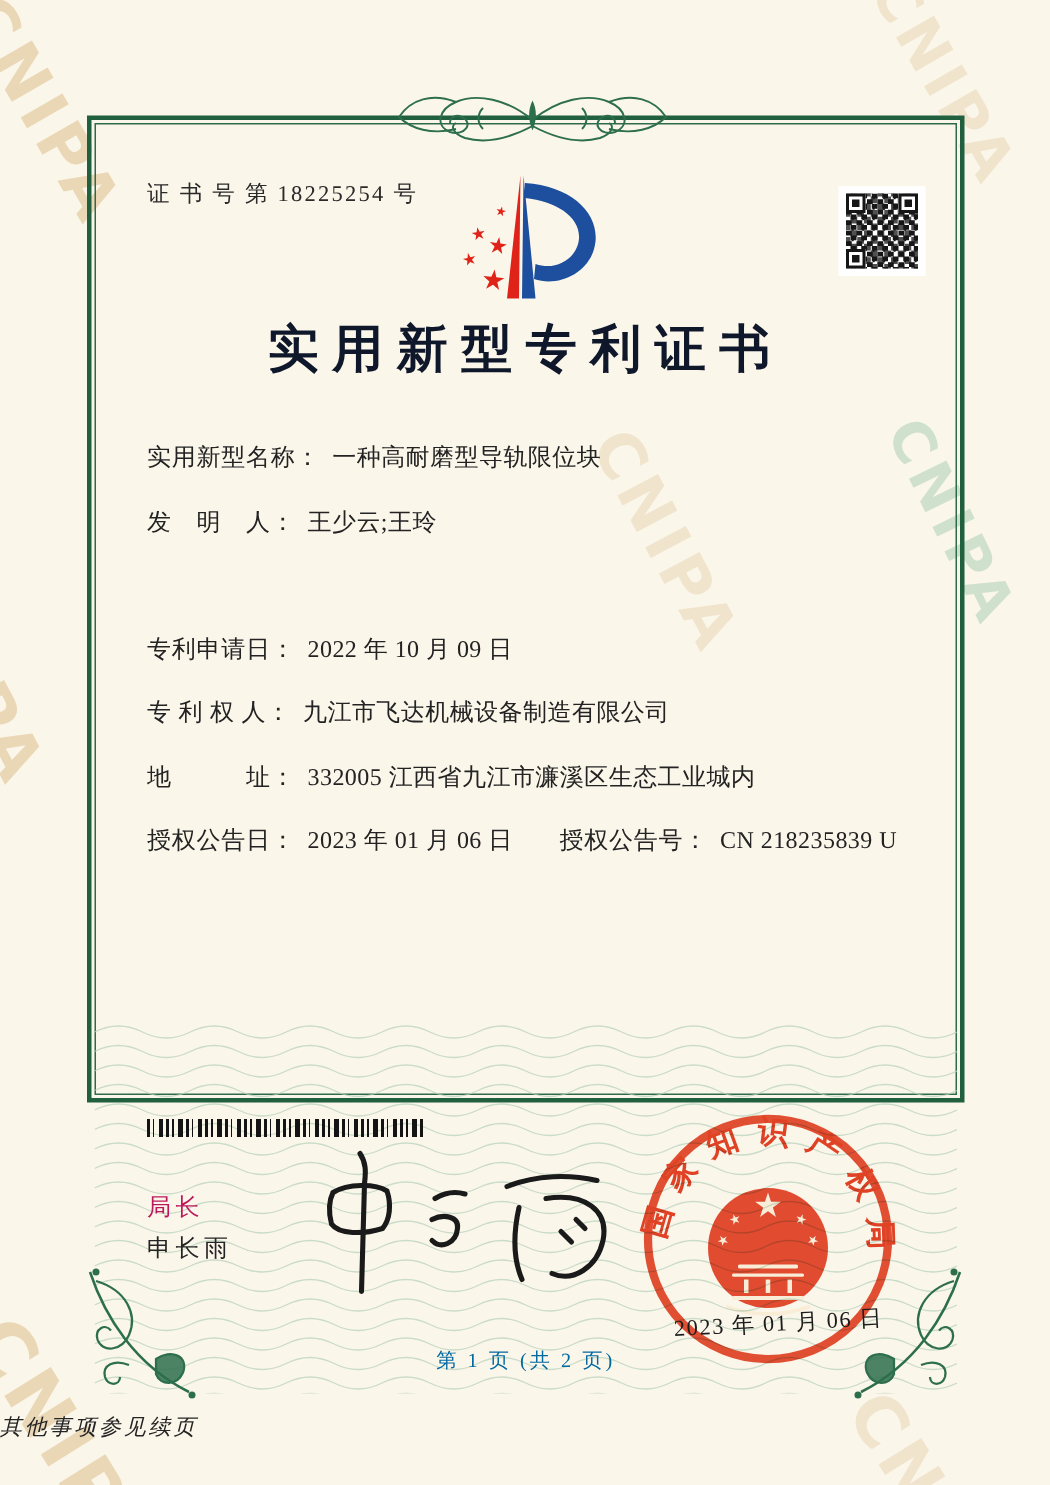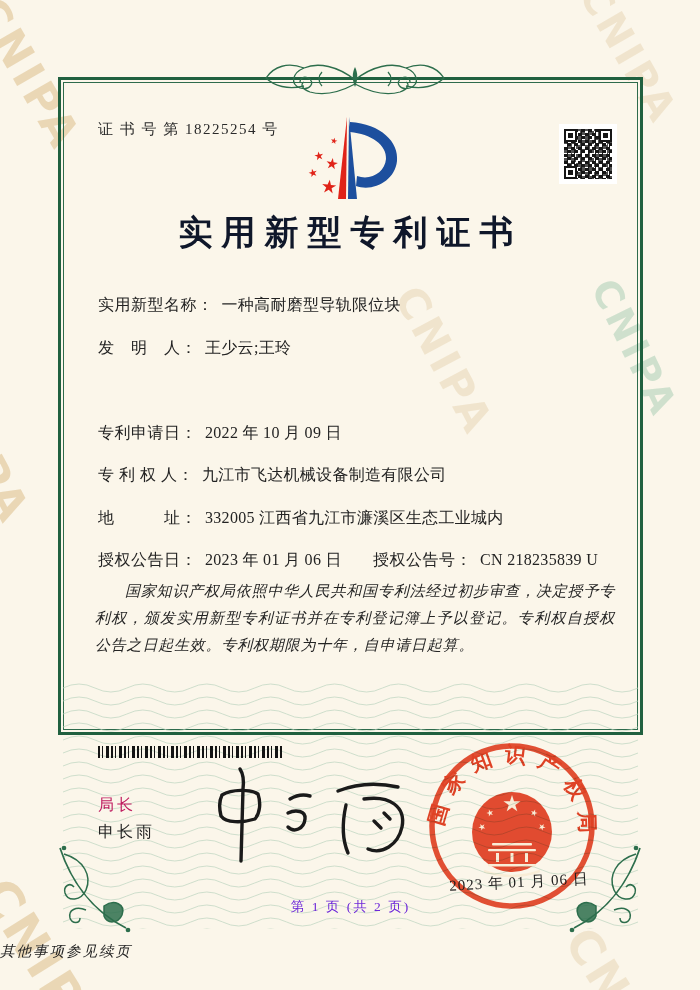--- a/index.html
+++ b/index.html
@@ -67,21 +67,21 @@
   .signer-name{position:absolute;left:37px;top:742px;font-size:16px;letter-spacing:3px;
     font-family:"Liberation Sans","DejaVu Sans",sans-serif;font-weight:500;color:#242424}
   .sig{position:absolute;left:127px;top:685px;width:250px;height:105px}
   .seal{position:absolute;left:365px;top:660px;width:172px;height:172px;
     mix-blend-mode:multiply;opacity:.95}
   .seal-date{
     position:absolute;left:368px;top:793px;width:180px;text-align:center;
     font-size:15px;letter-spacing:1px;color:#1c1c1c;transform:rotate(-3deg);
   }
   .pagination{position:absolute;left:0;top:818px;width:100%;text-align:center;
-    font-size:13.5px;letter-spacing:2px;color:#6d28d9}
+    font-size:13.5px;letter-spacing:2px;color:#0369a1}
   .continuation{position:absolute;left:0;top:942px;width:100%;text-align:left;
     font-size:14.5px;font-style:italic;letter-spacing:2px;color:#242424}
 </style>
 </head>
 <body>
 
 <div class="wm wm-tan" style="left:8px;top:-12px;font-size:44px;transform:rotate(60deg)">CNIPA</div>
 <div class="wm wm-tan-light" style="left:610px;top:-25px;font-size:40px;transform:rotate(60deg)">CNIPA</div>
 <div class="wm wm-tan-light" style="left:428px;top:278px;font-size:42px;transform:rotate(62deg)">CNIPA</div>
 <div class="wm wm-green" style="left:622px;top:272px;font-size:38px;transform:rotate(64deg)">CNIPA</div>
@@ -165,21 +165,20 @@
   <div class="row" style="top:470px">
     <span>
       <span class="lbl">授权公告日：</span><span class="val">2023 年 01 月 06 日</span>
     </span>
     <span class="pair2">
       <span class="lbl">授权公告号：</span><span class="val">CN 218235839 U</span>
     </span>
   </div>
 
   <div class="law-block">
-    <p class="law">国家知识产权局依照中华人民共和国专利法经过初步审查，决定授予专利权，颁发实用新型专利证书并在专利登记簿上予以登记。专利权自授权公告之日起生效。专利权期限为十年，自申请日起算。</p>
   </div>
 
   <div class="barcode"></div>
 
   <div class="signer-title">局长</div>
   <div class="signer-name">申长雨</div>
 
   <svg class="sig" viewBox="0 0 250 105">
     <g fill="none" stroke="#1a1a1a" stroke-width="3.4" stroke-linecap="round" stroke-linejoin="round">
       <path d="M52,4 C56,10 56,16 55,24 L53,96"></path>

